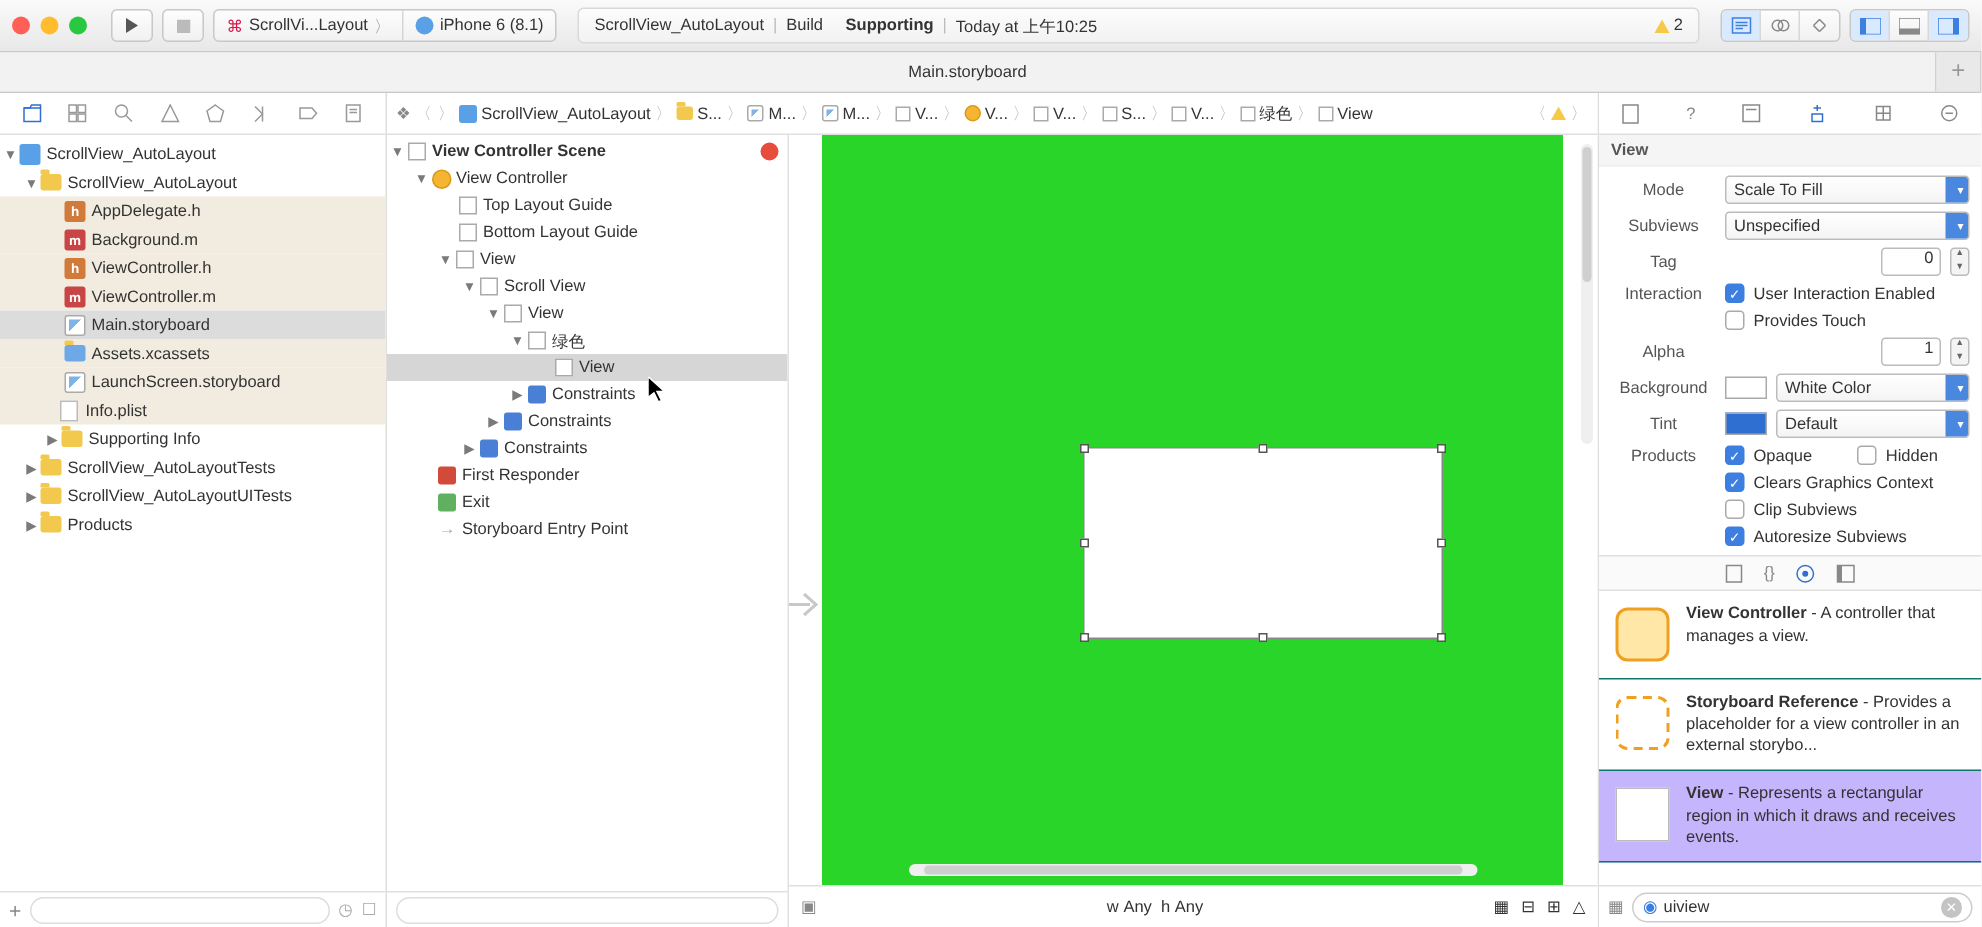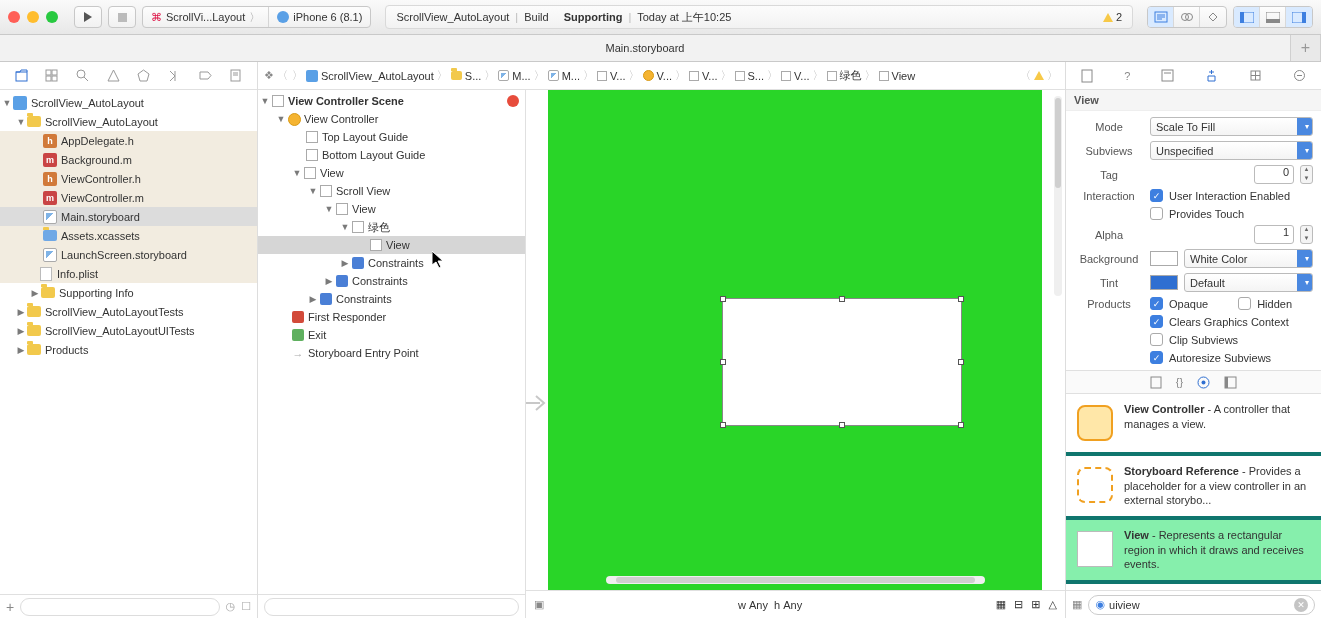--- a/index.html
+++ b/index.html
@@ -99,22 +99,22 @@
 .sel-box .arr{position:absolute;right:3px;color:#fff;font-size:8px;z-index:1;}
 .num-box{width:40px;height:19px;border:1px solid #bbb;border-radius:3px;text-align:right;padding:0 4px;background:#fff;}
 .stepper{width:13px;height:19px;border:1px solid #bbb;border-radius:3px;display:flex;flex-direction:column;background:#f4f4f4;}
 .stepper div{flex:1;font-size:6px;text-align:center;color:#666;}
 .cb{width:13px;height:13px;border:1px solid #aaa;border-radius:3px;display:inline-flex;align-items:center;justify-content:center;background:#fff;}
 .cb.checked{background:#3d7fe0;border-color:#3d7fe0;color:#fff;font-size:9px;}
 .swatch{width:28px;height:15px;border:1px solid #aaa;}
 .lib-icons{height:24px;border-top:1px solid #e0e0e0;border-bottom:1px solid #e0e0e0;display:flex;align-items:center;justify-content:center;gap:14px;background:#fafafa;}
 .lib-icons .on{color:#2f6fd1;}
 .lib{flex:1;overflow:auto;}
-.lib-item{display:flex;gap:8px;padding:8px;border-bottom:4px solid #0f766e;}
-.lib-item.sel{background:#86efac;}
+.lib-item{display:flex;gap:8px;padding:8px;border-bottom:1px solid #0f766e;}
+.lib-item.sel{background:#c4b5fd;}
 .lib-thumb{width:42px;height:42px;flex-shrink:0;display:flex;align-items:center;justify-content:center;}
 .vc-thumb{width:36px;height:36px;border:2px solid #f0a020;border-radius:8px;background:#ffe7a8;}
 .sr-thumb{width:36px;height:36px;border:2px dashed #f0a020;border-radius:8px;}
 .v-thumb{width:36px;height:36px;border:1px solid #bbb;background:#fff;}
 .lib-txt{flex:1;font-size:10.5px;color:#555;line-height:1.3;}
 .lib-txt b{color:#333;}
 .lib-bottom{height:28px;border-top:1px solid #e0e0e0;display:flex;align-items:center;padding:0 6px;gap:6px;}
 .search-pill{flex:1;height:20px;border:1px solid #ccc;border-radius:10px;display:flex;align-items:center;padding:0 6px;gap:4px;background:#fff;}
 .search-pill input{border:none;outline:none;flex:1;font-size:11px;}
 .xclr{width:14px;height:14px;border-radius:50%;background:#c4c4c4;color:#fff;font-size:9px;display:flex;align-items:center;justify-content:center;}

